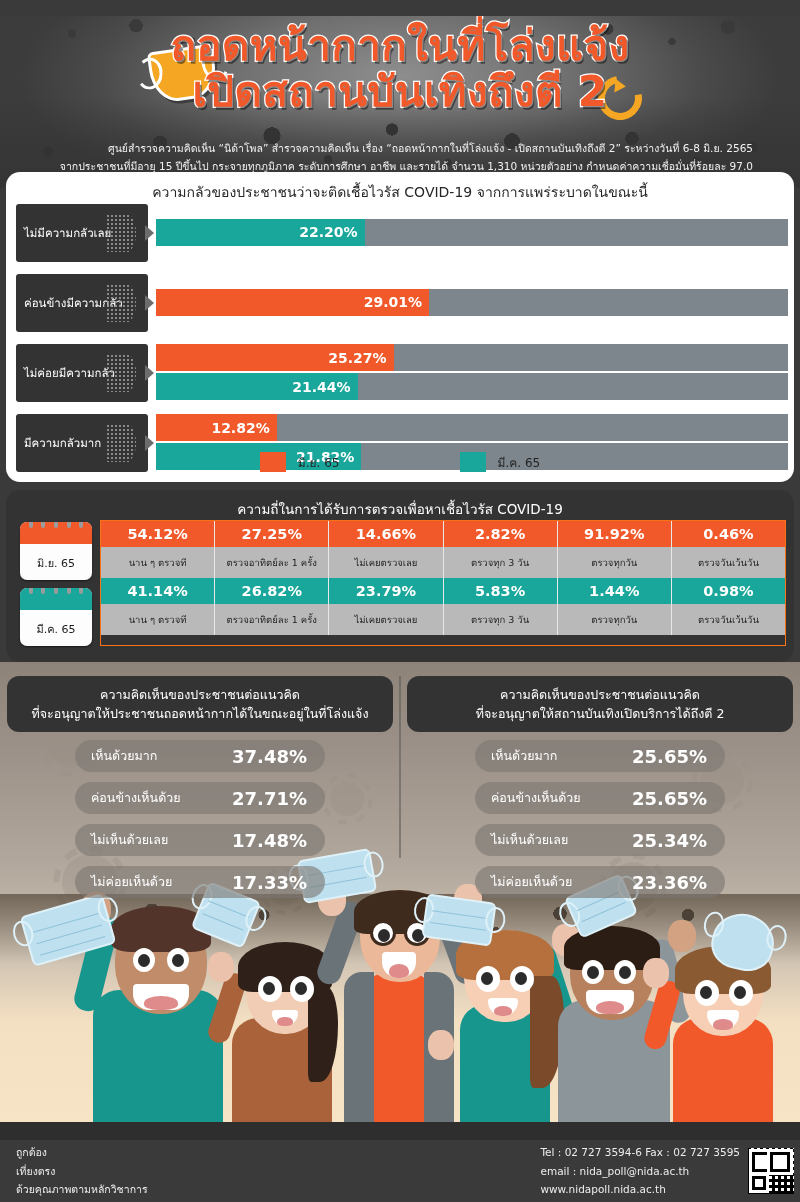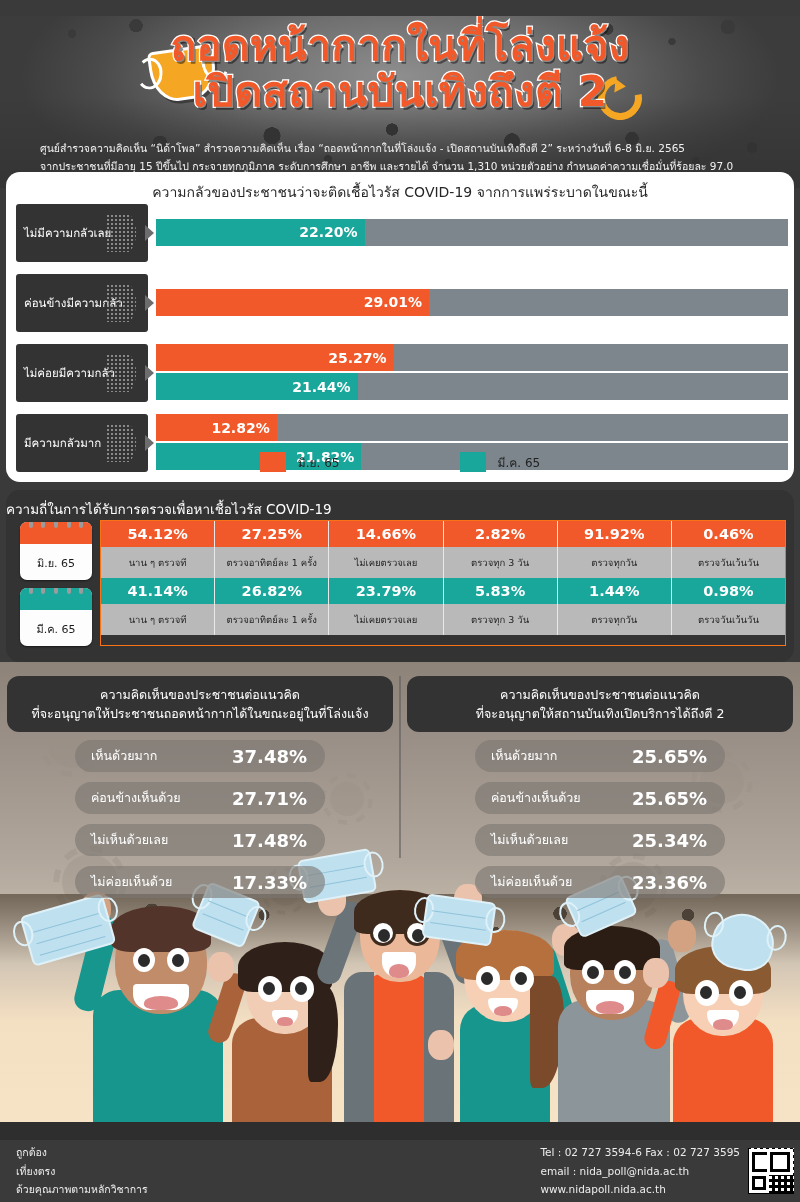--- a/index.html
+++ b/index.html
@@ -74,21 +74,21 @@
     border:7px solid #F5A623; border-radius:50%;
     border-top-color:transparent; transform:rotate(35deg);
   }
   .clock-icon::after{
     content:""; position:absolute; left:3px; top:-2px;
     border-left:11px solid #F5A623; border-top:7px solid transparent;
     border-bottom:7px solid transparent; transform:rotate(-30deg);
   }
   .subtitle {
     position:absolute; left:40px; right:47px; top:124px;
-    text-align:left; color:#f1f1f1; font-size:10.5px; line-height:1.7;
+    text-align:right; color:#f1f1f1; font-size:10.5px; line-height:1.7;
   }
 
   
   .panel-bars {
     position:absolute; left:6px; top:172px; width:788px; height:310px;
     background:#ffffff; border-radius:14px;
   }
   .sec-title { text-align:center; font-size:14px; color:#262626; padding-top:9px; }
   .bar-rows { position:absolute; left:10px; top:30px; right:6px; }
   .bar-row { display:flex; align-items:center; height:62px; margin-bottom:8px; }
@@ -128,21 +128,21 @@
   .lg { display:flex; align-items:center; gap:12px; }
   .sw { width:26px; height:20px; }
   .sw.jun{ background:#F1592A; } .sw.mar{ background:#1AA79B; }
   .lg span { font-size:12px; color:#222; }
 
   
   .panel-table {
     position:absolute; left:6px; top:490px; width:788px; height:172px;
     background:#333333; border-radius:14px;
   }
-  .tbl-title { color:#fff; font-size:13.5px; padding-top:8px; }
+  .tbl-title { text-align:center; color:#fff; font-size:13.5px; padding-top:8px; }
   .tbl-body { position:absolute; left:10px; top:30px; right:8px; display:flex; }
   .cal-col { width:84px; flex:none; display:flex; flex-direction:column; gap:8px; padding-top:2px; }
   .cal {
     width:72px; height:58px; background:#fdfdfd; border-radius:7px;
     position:relative; overflow:hidden; margin-left:4px;
     box-shadow:0 1px 2px rgba(0,0,0,.5);
   }
   .cal .top { height:22px; }
   .cal.jun .top { background:#F1592A; } .cal.mar .top { background:#1AA79B; }
   .cal .rings{ position:absolute; top:-3px; left:0; right:0; display:flex;

